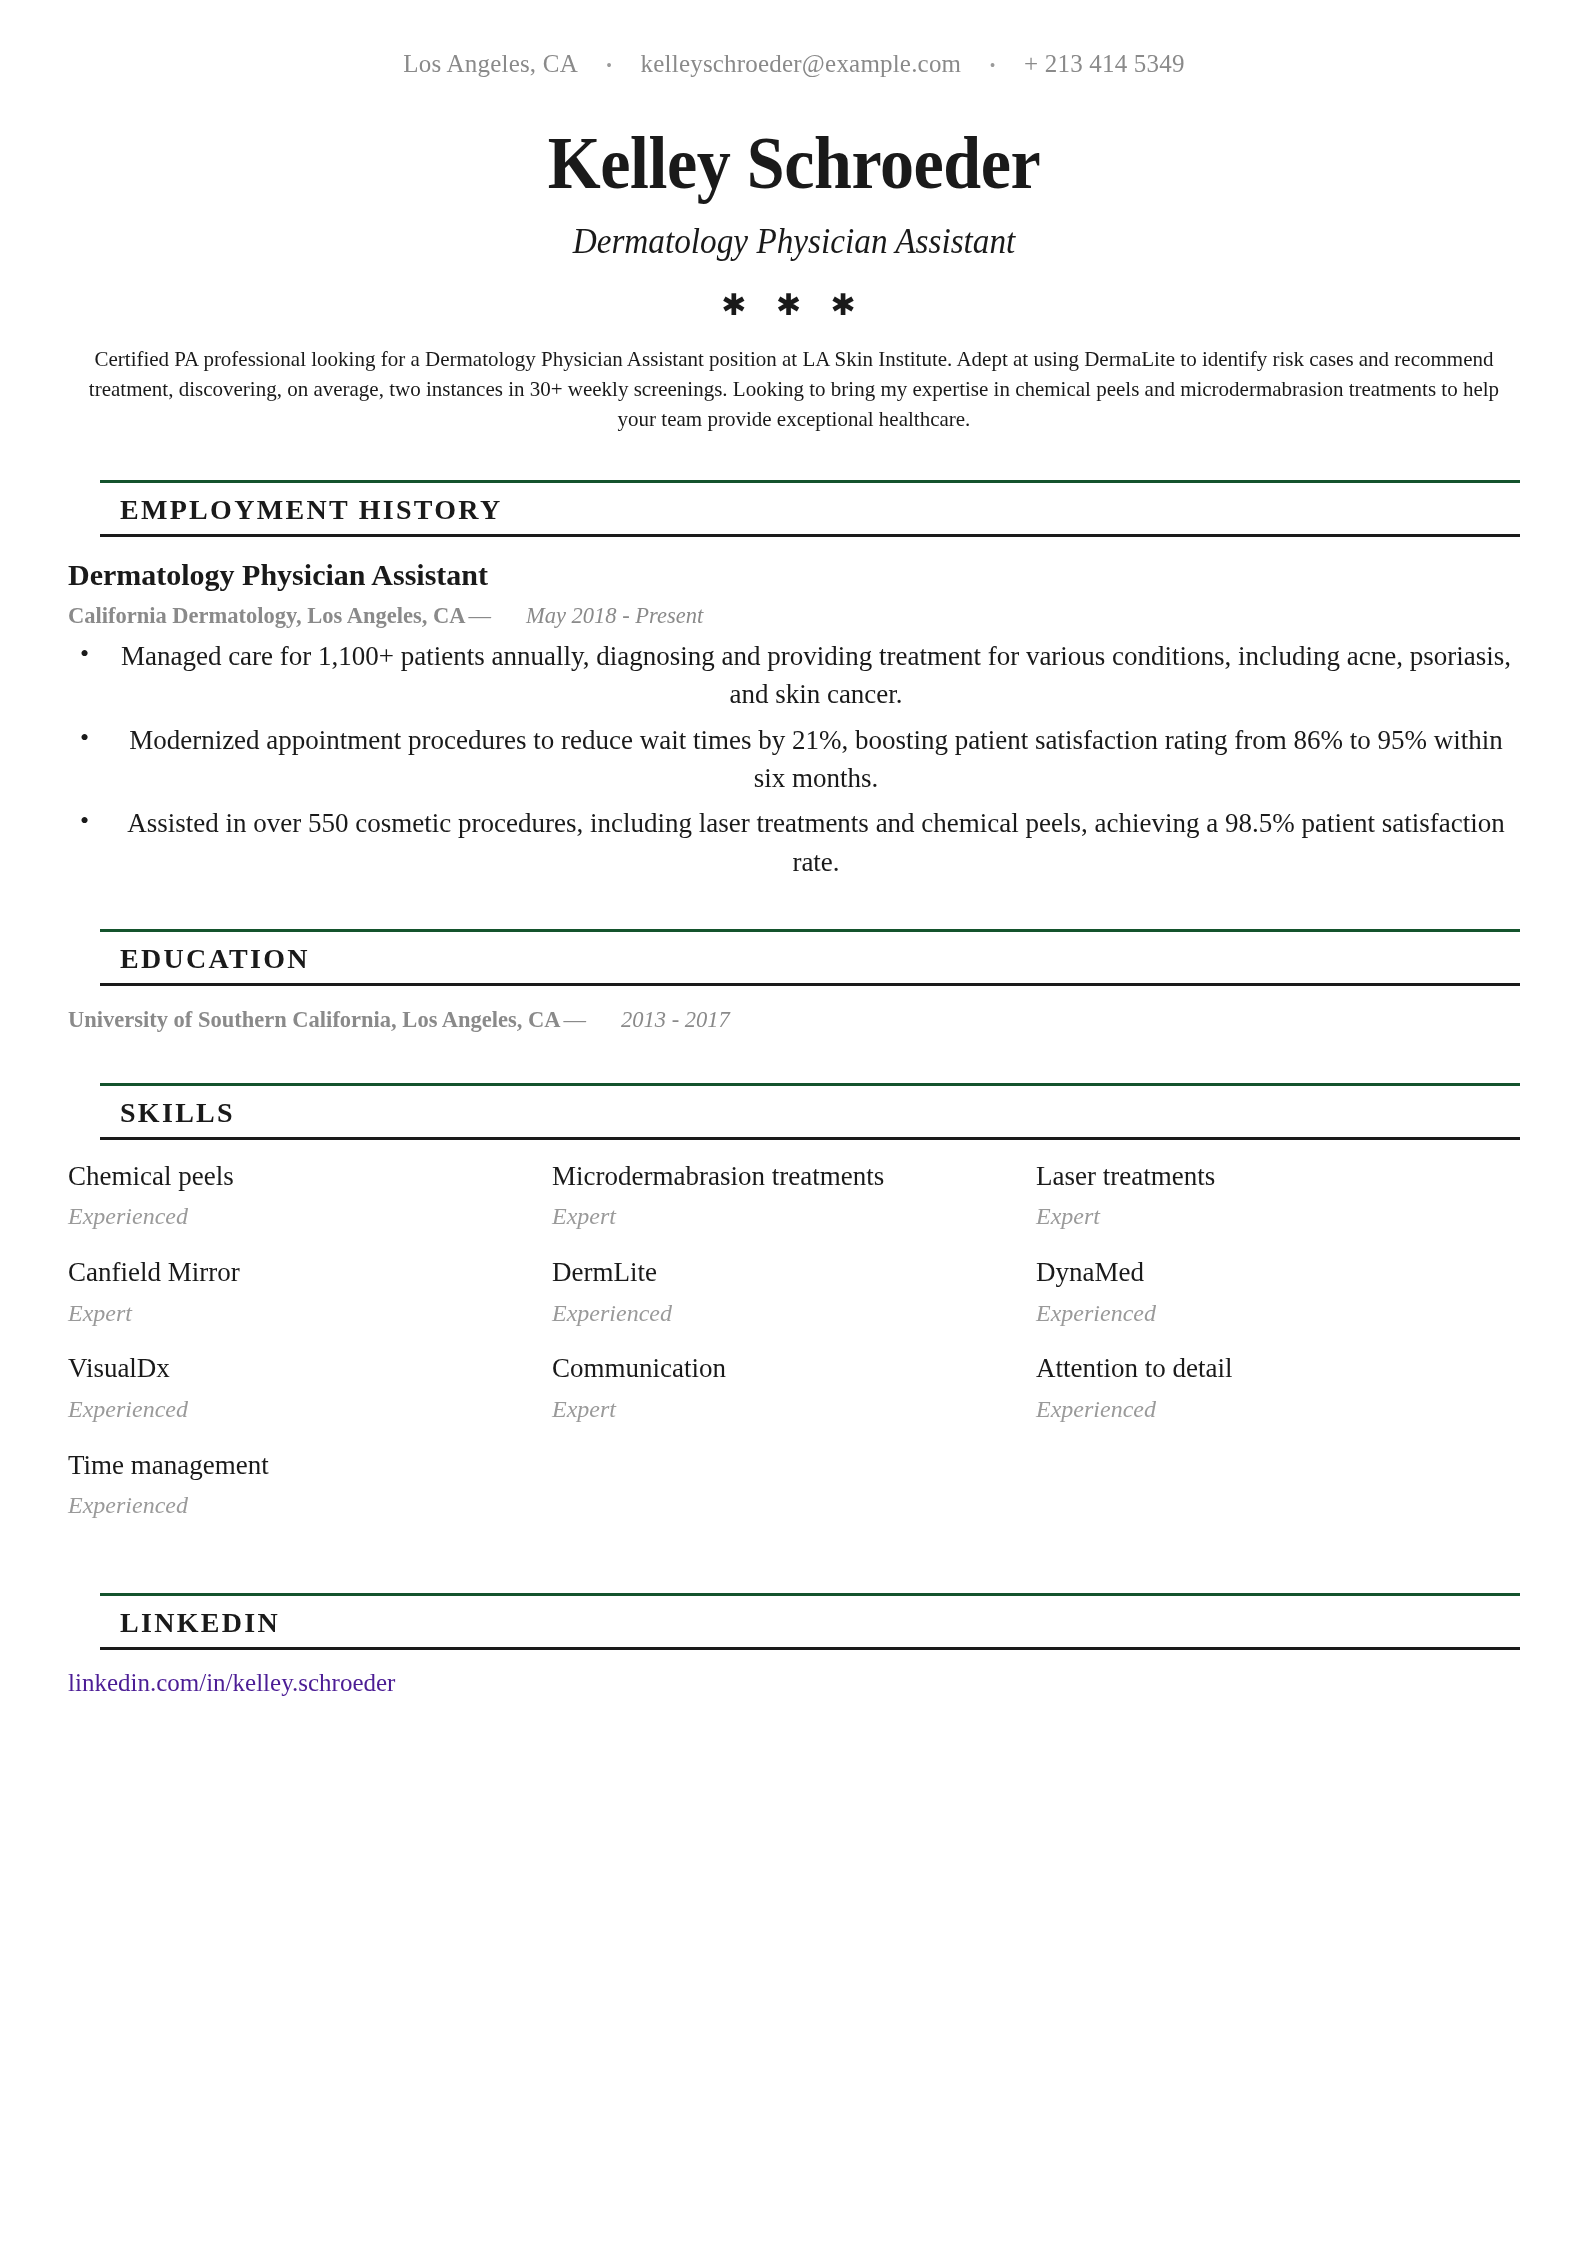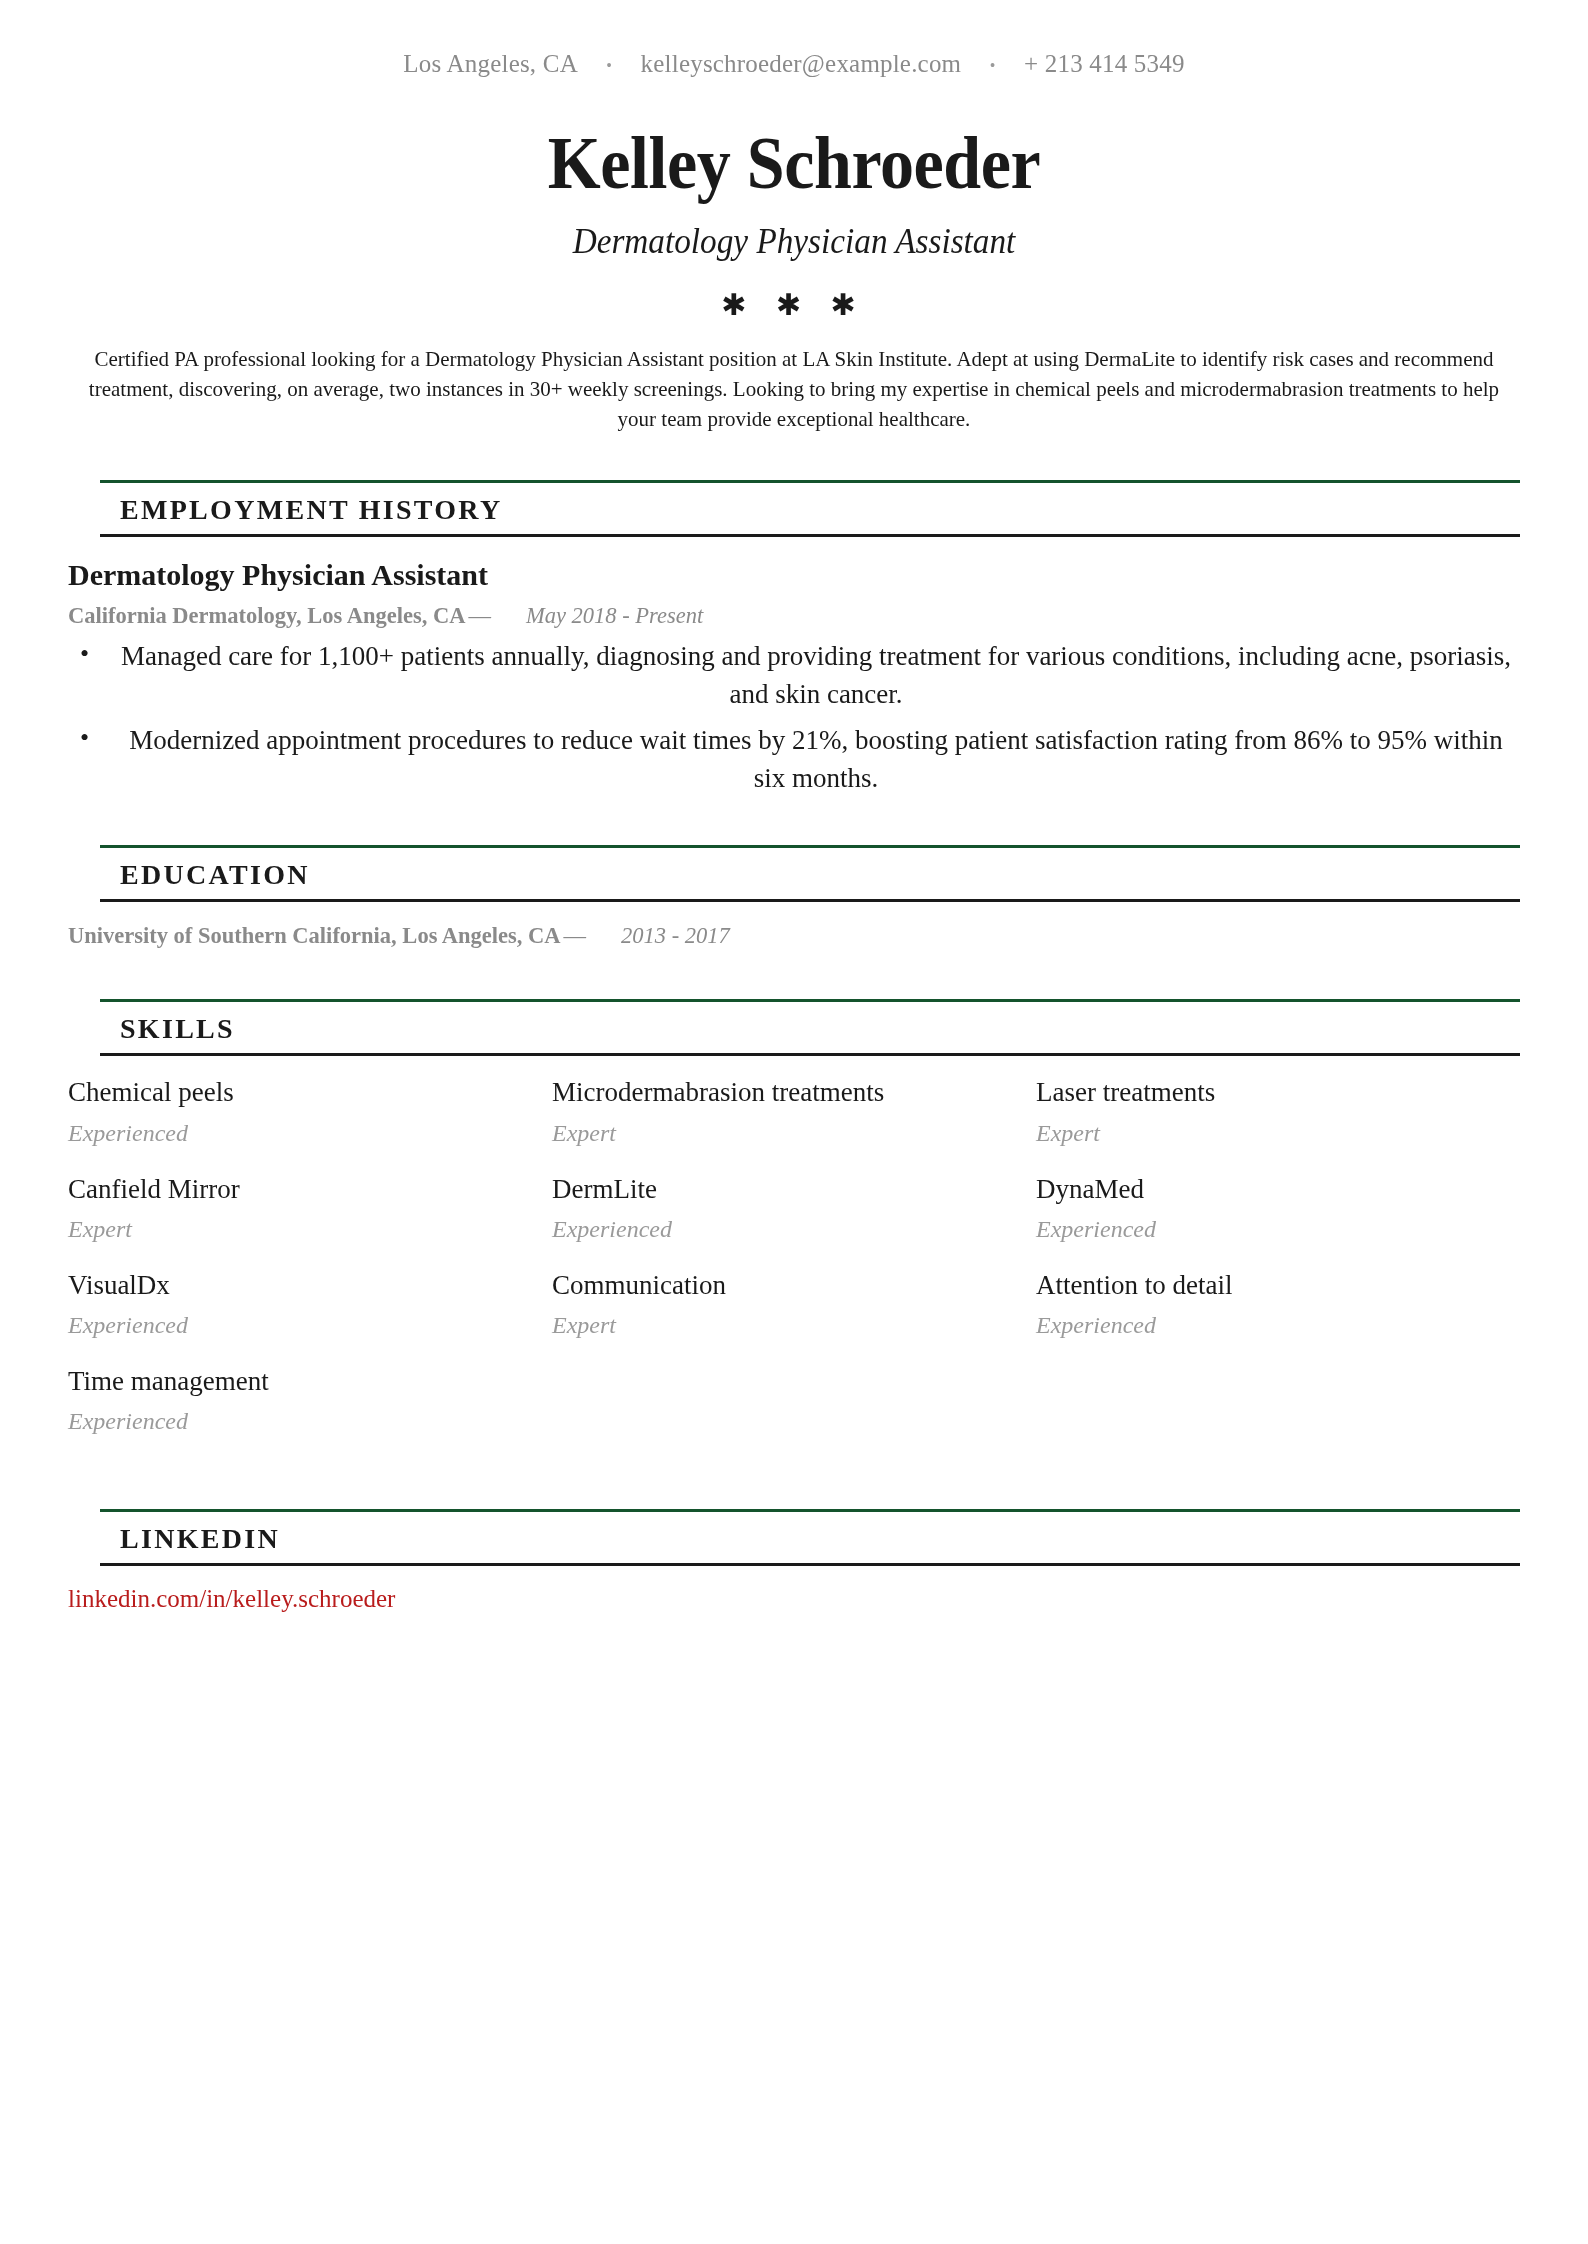--- a/index.html
+++ b/index.html
@@ -164,21 +164,21 @@
     font-size: 24px;
     font-style: italic;
     color: #9a9a9a;
     margin-top: 10px;
     line-height: 1.2;
   }
 
   .linkedin-url {
     margin-top: 19px;
     font-size: 25px;
-    color: #b91c1c;
+    color: #4c1d95;
   }
 </style>
 </head>
 <body>
 
 <div class="page">
 
   <div class="contact-line">
     <span class="contact-item">Los Angeles, CA</span>
     <span class="contact-sep">•</span>
@@ -200,20 +200,21 @@
       <div class="section-title">EMPLOYMENT HISTORY</div>
     </div>
     <div class="entry">
       <div class="entry-title">Dermatology Physician Assistant</div>
       <div class="entry-meta">
         <span class="org">California Dermatology, Los Angeles, CA</span><span class="dash">—</span><span class="dates">May 2018 - Present</span>
       </div>
       <ul class="bullets">
         <li>Managed care for 1,100+ patients annually, diagnosing and providing treatment for various conditions, including acne, psoriasis, and skin cancer.</li>
         <li>Modernized appointment procedures to reduce wait times by 21%, boosting patient satisfaction rating from 86% to 95% within six months.</li>
+        <li>Assisted in over 550 cosmetic procedures, including laser treatments and chemical peels, achieving a 98.5% patient satisfaction rate.</li>
       </ul>
     </div>
   </div>
 
   <div class="section education">
     <div class="section-head">
       <div class="section-title">EDUCATION</div>
     </div>
     <div class="entry">
       <div class="entry-meta">

